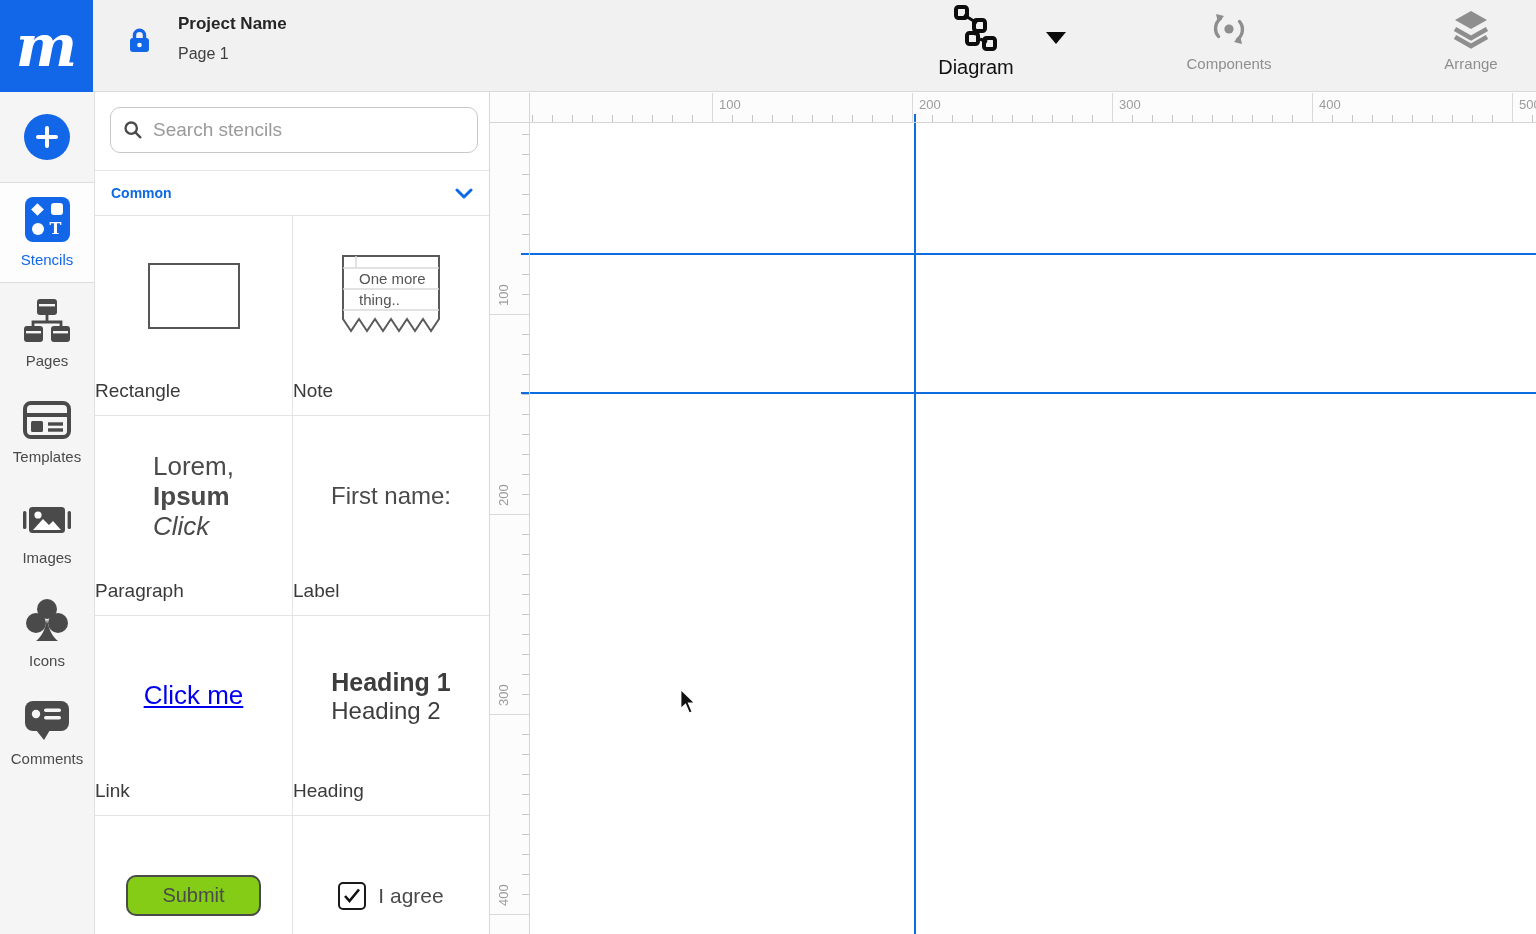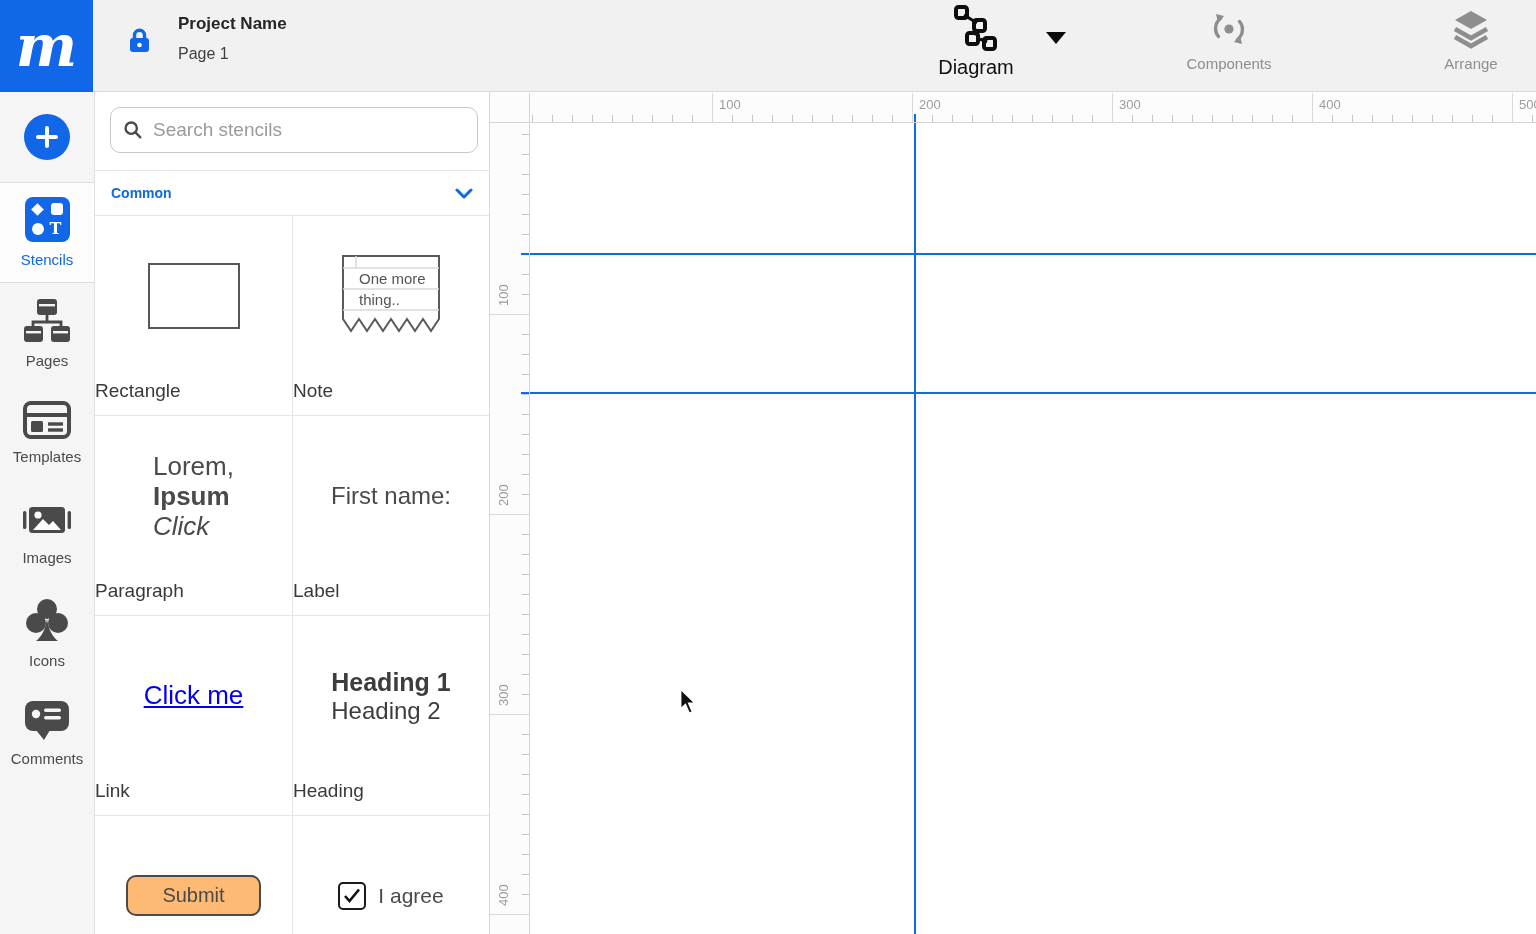--- a/index.html
+++ b/index.html
@@ -67,21 +67,21 @@
            align-items:center; justify-content:center; }
   .glabel { position:absolute; left:0; right:0; bottom:13px; font-size:19px; color:#3a3a3a; }
 
   .st-rect { width:92px; height:66px; border:2px solid #575757; background:#fff; }
   .st-para { text-align:left; color:#4a4a4a; font-size:26px; line-height:30px; }
   .st-label { color:#4a4a4a; font-size:24px; }
   .st-link { color:#0000ee; font-size:26px; text-decoration:underline; }
   .st-heading { text-align:left; color:#3d3d3d; }
   .st-heading .h1 { font-size:25px; font-weight:bold; line-height:30px; }
   .st-heading .h2 { font-size:24px; line-height:28px; }
-  .st-button { border:2px solid #4a4a4a; border-radius:10px; background:#fdba74;
+  .st-button { border:2px solid #4a4a4a; border-radius:10px; background:#84cc16;
                font-size:20px; color:#4a4a4a; padding:7px 34px; font-family:"Liberation Sans", sans-serif; }
   .st-check { display:flex; align-items:center; }
   .st-check .box { width:28px; height:28px; border:2.5px solid #1a1a1a; border-radius:5px;
                    display:flex; align-items:center; justify-content:center; background:#fff; }
   .st-check .ctext { font-size:21px; color:#4a4a4a; margin-left:12px; }
 
   
   .corner { position:absolute; left:490px; top:93px; width:40px; height:30px; background:#fcfcfc;
             border-right:1px solid #d5d5d5; border-bottom:1px solid #d5d5d5; z-index:6; }
   .hruler { position:absolute; left:530px; top:93px; width:1006px; height:30px; background:#fcfcfc;

